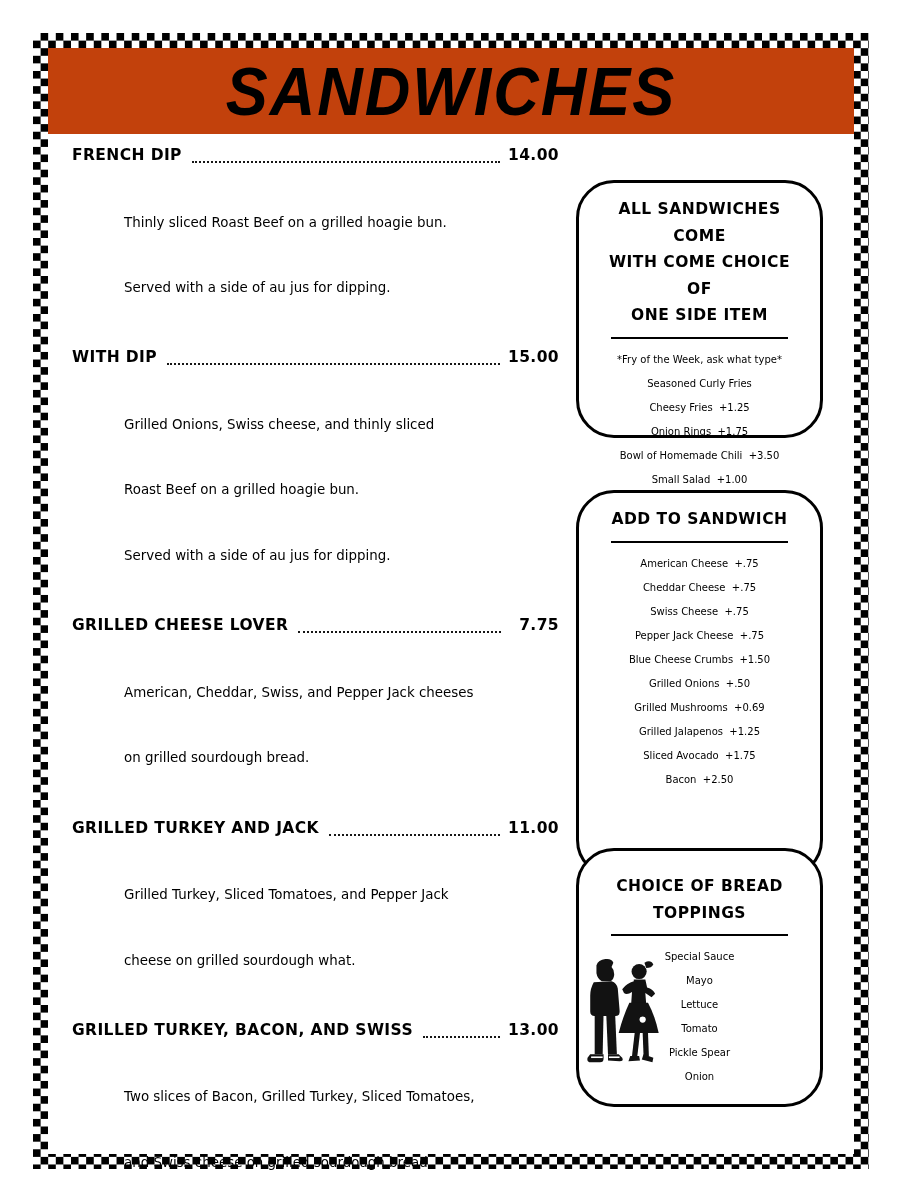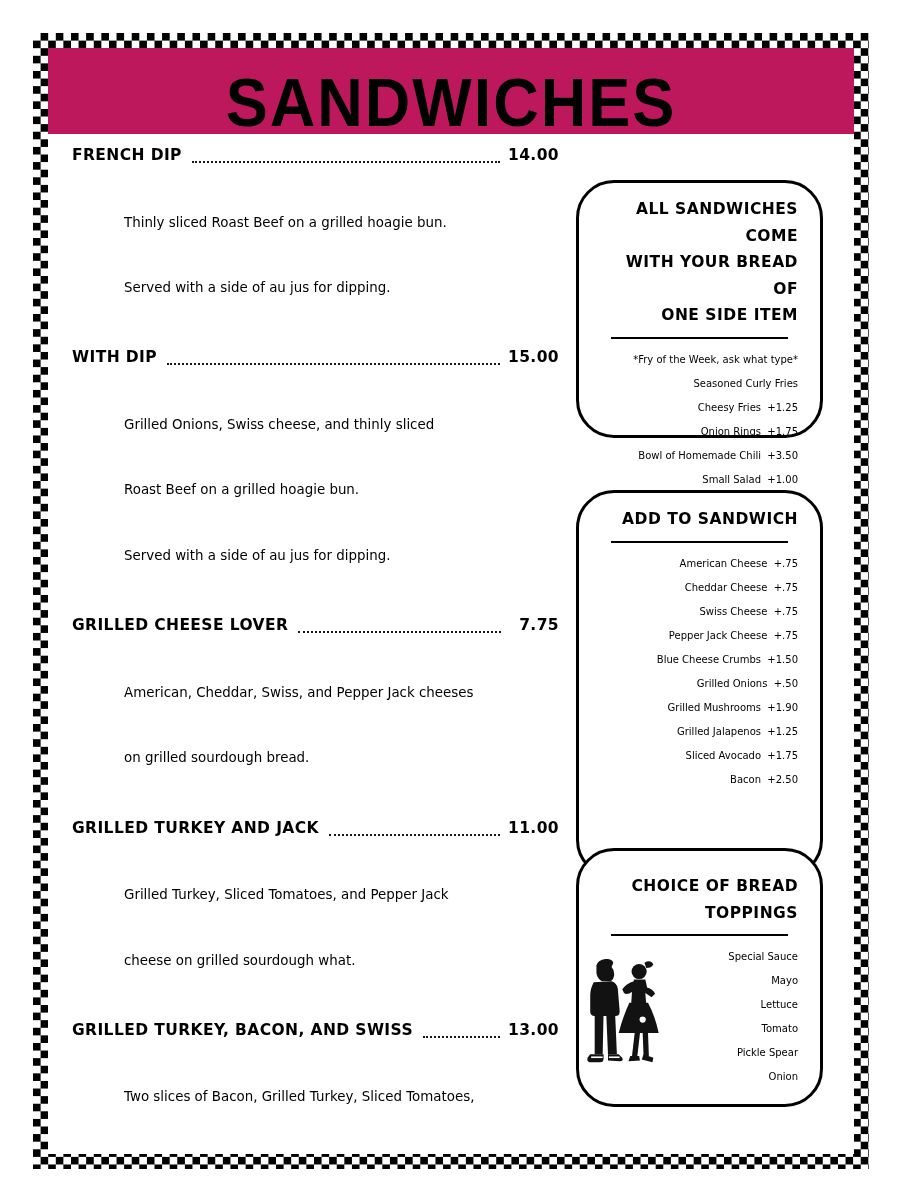--- a/index.html
+++ b/index.html
@@ -13,21 +13,21 @@
     background: repeating-conic-gradient(#000 0deg 90deg, #fff 90deg 180deg);
     background-size:15.2px 15.2px;
   }
   .inner {
     position:absolute; left:15px; top:15px; right:15px; bottom:15px;
     background:#fff;
   }
   
   .banner {
     position:absolute; left:0; top:0; width:100%; height:86px;
-    background:#be185d; display:flex; align-items:flex-end; justify-content:center;
+    background:#c2410c; display:flex; align-items:center; justify-content:center;font-style:italic;
   }
   .banner-title {
     font-family:"Liberation Sans", sans-serif; font-weight:900;
     font-size:63px; letter-spacing:2px; color:#000; line-height:1;
     transform:scaleY(1.08);
   }
   
   .menu { position:absolute; left:24px; top:95px; width:487px; }
   .menu-item { margin-bottom:3px; }
   .item-row {
@@ -39,21 +39,21 @@
   .leader {
     flex:1 1 auto; align-self:flex-end;
     border-bottom:2.4px dotted #161616; margin:0 8px 5px 10px; min-width:12px;
   }
   .item-price { flex:0 0 50px; text-align:right; }
   .item-desc { margin-left:52px; font-size:13.4px; line-height:21.8px; white-space:pre-wrap; }
   
   .box {
     position:absolute; left:528px; width:247px; box-sizing:border-box;
     border:3px solid #000; border-radius:38px; background:#fff;
-    text-align:right; padding:13px 22px 10px;
+    text-align:center; padding:13px 22px 10px;
   }
   .box-side   { top:132px; height:258px; }
   .box-add    { top:442px; height:388px; }
   .box-bread  { top:800px; height:259px; padding-top:22px; }
   .box-heading { font-weight:700; font-size:15.5px; line-height:26.5px; letter-spacing:0.5px; }
   .box-sep { border:none; border-top:2px solid #000; margin:8px 10px 9px; }
   .box-item { font-size:10px; line-height:24px; white-space:pre-wrap; }
   .couple {
     position:absolute; left:5px; bottom:32px; width:80px; height:120px;
   }
@@ -120,29 +120,30 @@
       </div>
 
       <div class="menu-item">
         <div class="item-row">
           <span class="item-name">GRILLED TURKEY, BACON, AND SWISS</span>
           <span class="leader"></span>
           <span class="item-price">13.00</span>
         </div>
         <div class="item-desc">
           <div>Two slices of Bacon, Grilled Turkey, Sliced Tomatoes,</div>
+          <div>and Swiss cheese on grilled sourdough bread.</div>
         </div>
       </div>
 
     </div>
 
     <div class="box box-side">
       <div class="box-heading">
         <div>ALL SANDWICHES COME</div>
-        <div>WITH YOUR BREAD OF</div>
+        <div>WITH COME CHOICE OF</div>
         <div>ONE SIDE ITEM</div>
       </div>
       <hr class="box-sep">
       <div class="box-item">*Fry of the Week, ask what type*</div>
       <div class="box-item">Seasoned Curly Fries</div>
       <div class="box-item">Cheesy Fries  +1.25</div>
       <div class="box-item">Onion Rings  +1.75</div>
       <div class="box-item">Bowl of Homemade Chili  +3.50</div>
       <div class="box-item">Small Salad  +1.00</div>
     </div>
@@ -151,21 +152,21 @@
       <div class="box-heading">
         <div>ADD TO SANDWICH</div>
       </div>
       <hr class="box-sep">
       <div class="box-item">American Cheese  +.75</div>
       <div class="box-item">Cheddar Cheese  +.75</div>
       <div class="box-item">Swiss Cheese  +.75</div>
       <div class="box-item">Pepper Jack Cheese  +.75</div>
       <div class="box-item">Blue Cheese Crumbs  +1.50</div>
       <div class="box-item">Grilled Onions  +.50</div>
-      <div class="box-item">Grilled Mushrooms  +1.90</div>
+      <div class="box-item">Grilled Mushrooms  +0.69</div>
       <div class="box-item">Grilled Jalapenos  +1.25</div>
       <div class="box-item">Sliced Avocado  +1.75</div>
       <div class="box-item">Bacon  +2.50</div>
     </div>
 
     <div class="box box-bread">
       <div class="box-heading">
         <div>CHOICE OF BREAD</div>
         <div>TOPPINGS</div>
       </div>

